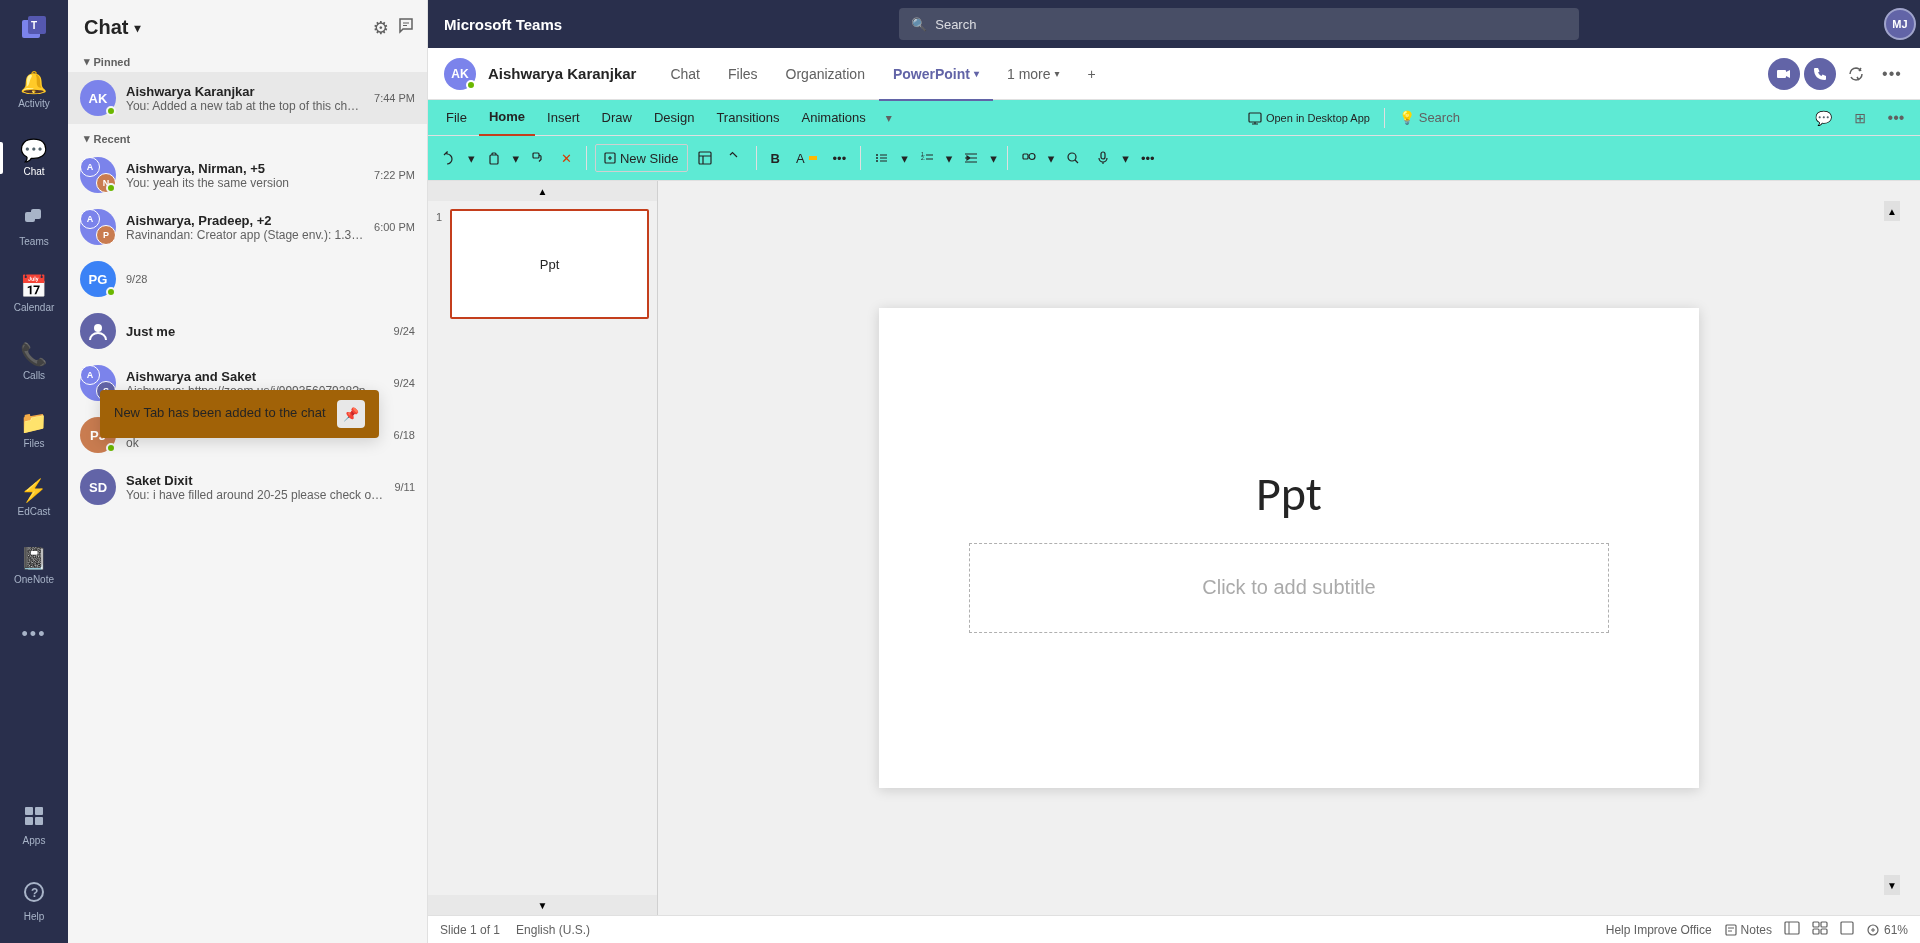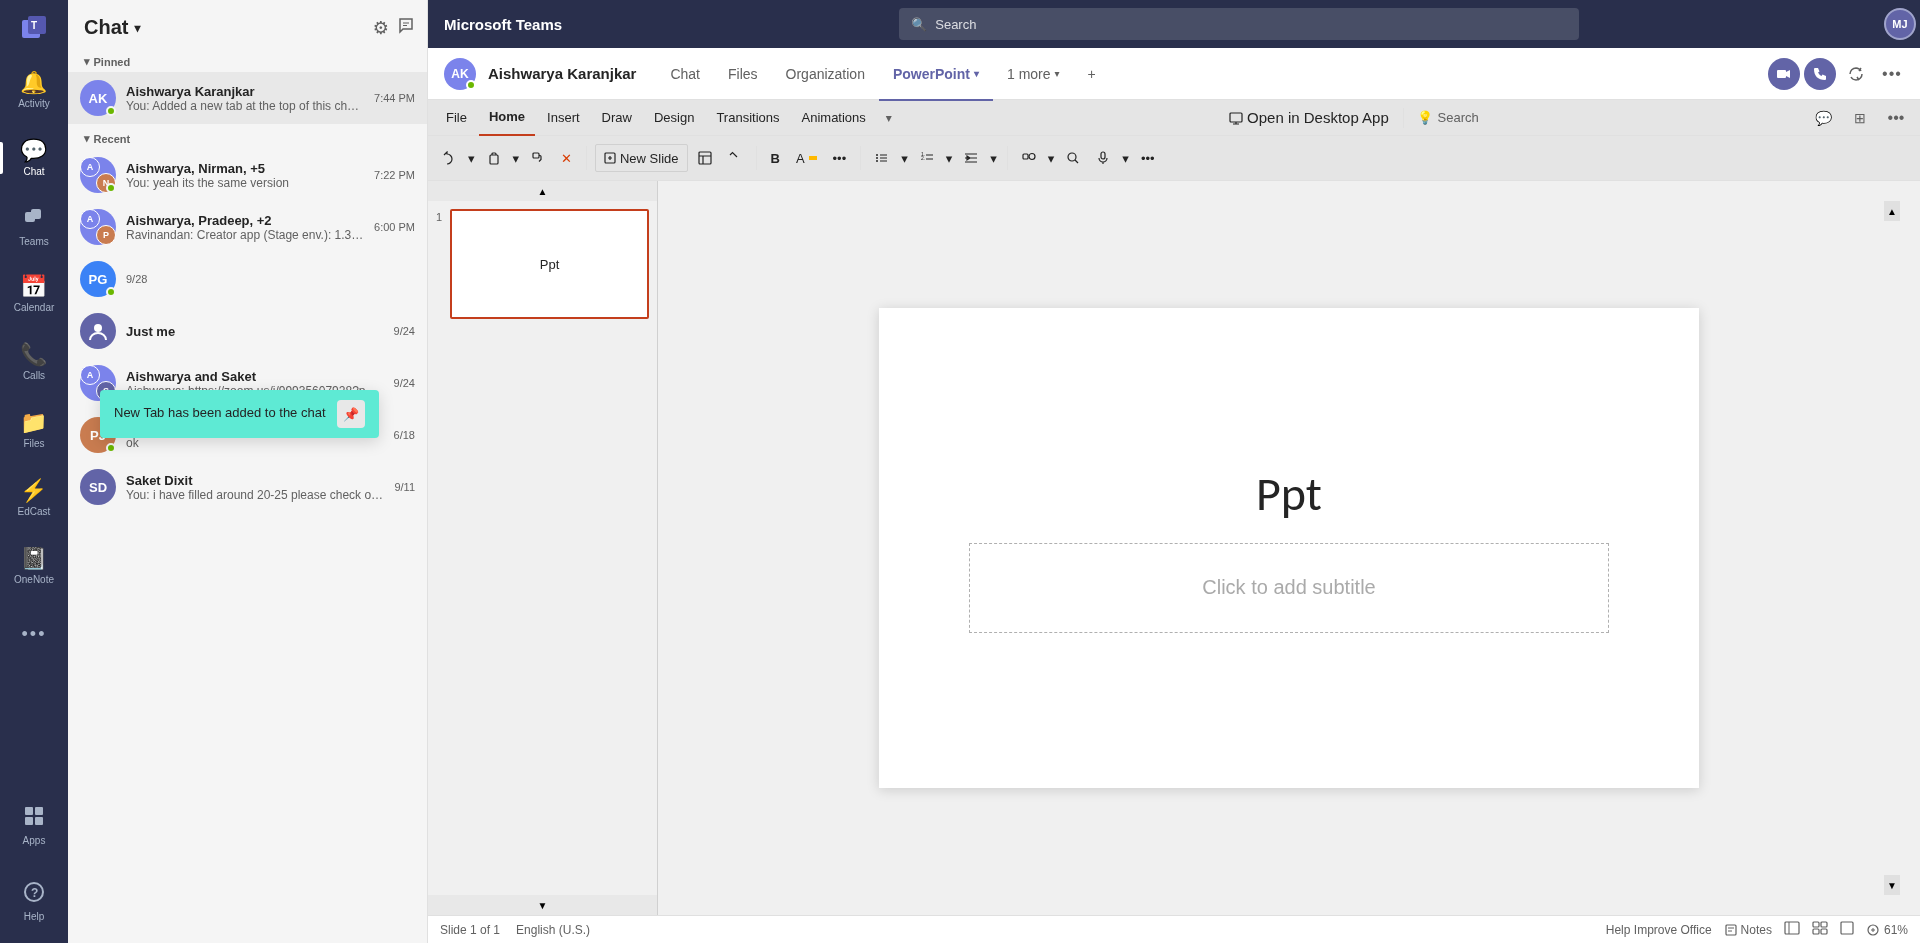--- a/index.html
+++ b/index.html
@@ -157,21 +157,21 @@
     .chat-time {
       font-size: 11px;
       color: #616161;
       flex-shrink: 0;
     }
     
     .tooltip-popup {
       position: absolute;
       left: 100px;
       top: 390px;
-      background: #5eead4;
+      background: #a16207;
       border-radius: 4px;
       padding: 10px 14px;
       box-shadow: 0 4px 16px rgba(0,0,0,0.15);
       font-size: 13px;
       color: #242424;
       white-space: nowrap;
       z-index: 100;
       font-weight: 400;
     }
 
@@ -261,21 +261,21 @@
       color: #616161;
       font-size: 16px;
       border: none;
       background: transparent;
     }
     .icon-btn.video { background: #6264a7; color: white; border-radius: 50%; width: 32px; height: 32px; }
     .icon-btn.call { background: #6264a7; color: white; border-radius: 50%; width: 32px; height: 32px; }
 
     
     .ribbon {
-      background: #e5e5e5;
+      background: #5eead4;
       border-bottom: 1px solid #e0e0e0;
       flex-shrink: 0;
     }
     .ribbon-tabs {
       display: flex;
       align-items: center;
       padding: 0 8px;
       height: 36px;
       border-bottom: 1px solid #e0e0e0;
       gap: 2px;
@@ -291,21 +291,21 @@
     }
     .ribbon-tab.active { border-bottom: 2px solid #c43e1c; color: #242424; font-weight: 600; }
     .ribbon-tab-more {
       font-size: 12px;
       color: #616161;
       padding: 0 8px;
       cursor: pointer;
     }
     .ribbon-open-desktop {
       margin-left: auto;
-      font-size: 15px;
+      font-size: 11px;
       color: #242424;
       cursor: pointer;
       display: flex;
       align-items: center;
       gap: 4px;
       padding: 0 8px;
     }
     .ribbon-search {
       font-size: 13px;
       color: #616161;

